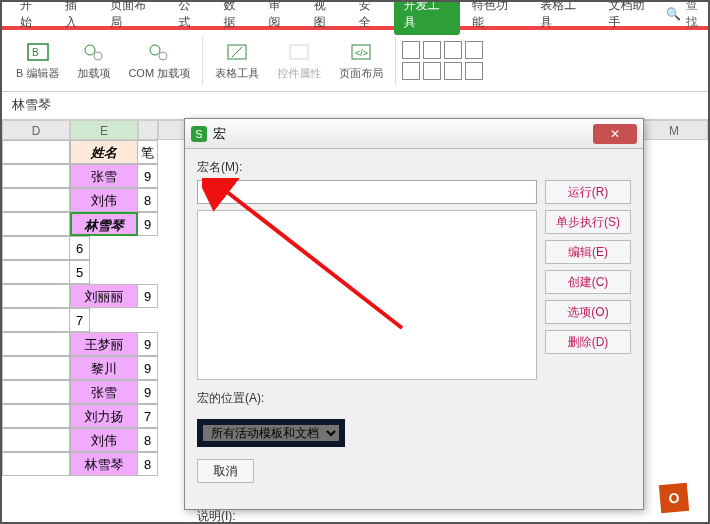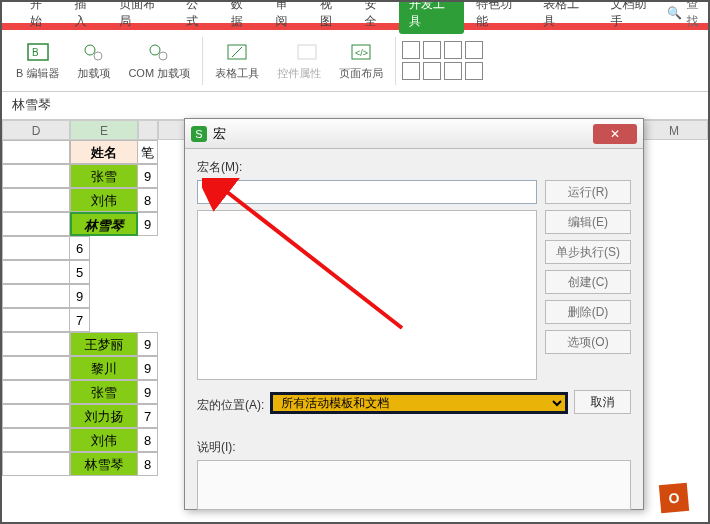--- a/index.html
+++ b/index.html
@@ -1,53 +1,53 @@
 <!DOCTYPE html>
 <html><head>
 <meta charset="utf-8">
 <style>
 * { margin: 0; padding: 0; box-sizing: border-box; font-family: "Microsoft YaHei", sans-serif; }
 body { background: #fff; width: 710px; height: 524px; overflow: hidden; position: relative; border: 2px solid #555; }
-.tabs { display: flex; align-items: center; height: 28px; background: #fff; font-size: 12px; border-bottom: 7px solid #ef4444; padding-left: 18px; gap: 2px; }
+.tabs { display: flex; align-items: center; height: 28px; background: #fff; font-size: 12px; border-bottom: 4px solid #ef4444; padding-left: 8px; gap: 2px; }
 .tab { padding: 4px 10px; color: #444; cursor: pointer; }
 .tab.active { background: #2e9e39; color: #fff; border-radius: 3px; }
 .ribbon { display: flex; align-items: center; height: 62px; background: #fff; border-bottom: 1px solid #ccc; padding: 4px 8px; gap: 6px; }
 .rgroup { display: flex; flex-direction: column; align-items: center; justify-content: center; gap: 2px; font-size: 11px; color: #555; padding: 0 6px; }
-.rgroup.dim { opacity: .5; align-items: flex-end; }
+.rgroup.dim { opacity: .5; }
 .ribicon { width: 28px; height: 24px; display: flex; align-items: center; justify-content: center; }
 .vsep { width: 1px; height: 48px; background: #ddd; }
 .smallgrid { display: grid; grid-template-columns: repeat(4,18px); grid-template-rows: repeat(2,18px); gap: 3px; }
 .sg { border: 1px solid #888; width: 18px; height: 18px; }
 .formula-bar { height: 28px; padding: 4px 10px; font-size: 13px; color: #333; border-bottom: 1px solid #ccc; }
 .sheet { position: relative; }
 .colhdr { display: flex; }
 .ch { width: 68px; height: 20px; background: #e8e8e8; border: 1px solid #ccc; font-size: 12px; text-align: center; line-height: 20px; color: #666; }
 .ch.sel { background: #d0e8d0; }
 .rows { }
 .row { display: flex; }
 .cell { width: 68px; height: 24px; border: 1px solid #bbb; font-size: 13px; text-align: center; line-height: 24px; background: #fff; }
-.cell.name { background: #84cc16; }
-.cell.hdr { background: #fdeada; font-weight: bold; }
+.cell.name { background: #f0abfc; }
+.cell.hdr { background: #fdeada; font-weight: bold; font-style: italic; }
 .cell.sel { border: 2px solid #2e9e39; font-weight: bold; font-style: italic; }
 .cell.half { width: 20px; border-left: none; }
 .dialog { position: absolute; left: 182px; top: 116px; width: 460px; height: 392px; background: #f0f0f0; border: 1px solid #888; box-shadow: 2px 2px 8px rgba(0,0,0,.3); }
 .dlg-title { height: 30px; background: linear-gradient(#fdfdfd,#e8e8e8); display: flex; align-items: center; padding: 0 6px; font-size: 13px; border-bottom: 1px solid #bbb; }
 .dlg-title .ticon { width: 16px; height: 16px; background: #2e9e39; border-radius: 3px; margin-right: 6px; display: flex; align-items: center; justify-content: center; color: #fff; font-size: 11px; }
 .closebtn { margin-left: auto; width: 44px; height: 20px; background: #c75050; border-radius: 3px; color: #fff; display: flex; align-items: center; justify-content: center; font-size: 12px; cursor: pointer; }
 .dlg-body { padding: 10px 12px; font-size: 12px; color: #333; }
 .dlg-label { margin-bottom: 4px; }
 .dlg-row { display: flex; gap: 8px; align-items: flex-start; }
 .dlg-left { flex: 1; }
 .macro-input { width: 100%; height: 24px; border: 1px solid #9ab; background: #fff; padding: 2px 4px; outline: none; }
 .macro-list { width: 100%; height: 170px; border: 1px solid #bbb; background: #fff; margin-top: 6px; }
 .dlg-btns { display: flex; flex-direction: column; gap: 6px; width: 86px; }
-.dbtn { height: 24px; border: 1px solid #bbb; background: #f6f6f6; font-size: 12px; color: #737373; text-align: center; line-height: 22px; cursor: pointer; }
+.dbtn { height: 24px; border: 1px solid #bbb; background: #f6f6f6; font-size: 12px; color: #be185d; text-align: center; line-height: 22px; cursor: pointer; }
 .dbtn.enabled { color: #222; }
-.loc-row { display: flex; align-items: flex-end; gap: 6px; margin-top: 10px; }
-.loc-select { flex: 1; height: 22px; border: 3px solid #0f172a; background: #eab308; font-size: 12px; padding: 0 4px; }
+.loc-row { display: flex; align-items: flex-start; gap: 12px; margin-top: 10px; flex-direction: column; }
+.loc-select { flex: 1; height: 22px; border: 6px solid #0f172a; background: #737373; font-size: 12px; padding: 0 4px; }
 .desc-box { width: 100%; height: 50px; border: 1px solid #bbb; background: #fafafa; margin-top: 4px; }
 .arrow { position: absolute; left: 200px; top: 176px; width: 220px; height: 160px; pointer-events: none; }
 .watermark { position: absolute; right: 20px; bottom: 10px; font-size: 22px; font-weight: bold; color: #ff8a00; display: flex; align-items: center; gap: 4px; }
 .wm-icon { width: 28px; height: 28px; background: #d24a0d; display: flex; align-items: center; justify-content: center; color: #fff; font-size: 14px; transform: rotate(-5deg); }
 .wm-url { font-size: 11px; color: #b8860b; display: block; }
 .search-area { margin-left: auto; display:flex; align-items:center; gap:4px; color:#666; font-size:12px; }
 </style>
 </head>
 <body>
 
@@ -175,20 +175,21 @@
       <div class="row">
         <div class="cell"></div>
         <div class="cell half">6</div>
       </div>
       <div class="row">
         <div class="cell"></div>
         <div class="cell half">5</div>
       </div>
       <div class="row">
         <div class="cell"></div>
+        <div class="cell name">刘丽丽</div>
         <div class="cell half">9</div>
       </div>
       <div class="row">
         <div class="cell"></div>
         <div class="cell half">7</div>
       </div>
       <div class="row">
         <div class="cell"></div>
         <div class="cell name">王梦丽</div>
         <div class="cell half">9</div>
@@ -229,25 +230,25 @@
   </div>
   <div class="dlg-body">
     <div class="dlg-label">宏名(M):</div>
     <div class="dlg-row">
       <div class="dlg-left">
         <input class="macro-input" value="" style="">
         <div class="macro-list"></div>
       </div>
       <div class="dlg-btns">
         <div class="dbtn">运行(R)</div>
+        <div class="dbtn">单步执行(S)</div>
         <div class="dbtn">编辑(E)</div>
-        <div class="dbtn">单步执行(S)</div>
         <div class="dbtn">创建(C)</div>
+        <div class="dbtn">选项(O)</div>
         <div class="dbtn">删除(D)</div>
-        <div class="dbtn">选项(O)</div>
       </div>
     </div>
     <div class="loc-row">
       <span>宏的位置(A):</span>
       <select class="loc-select">
         <option>所有活动模板和文档</option>
       </select>
       <div class="dbtn enabled" style="width:57px">取消</div>
     </div>
     <div class="dlg-label" style="margin-top:25px">说明(I):</div>

